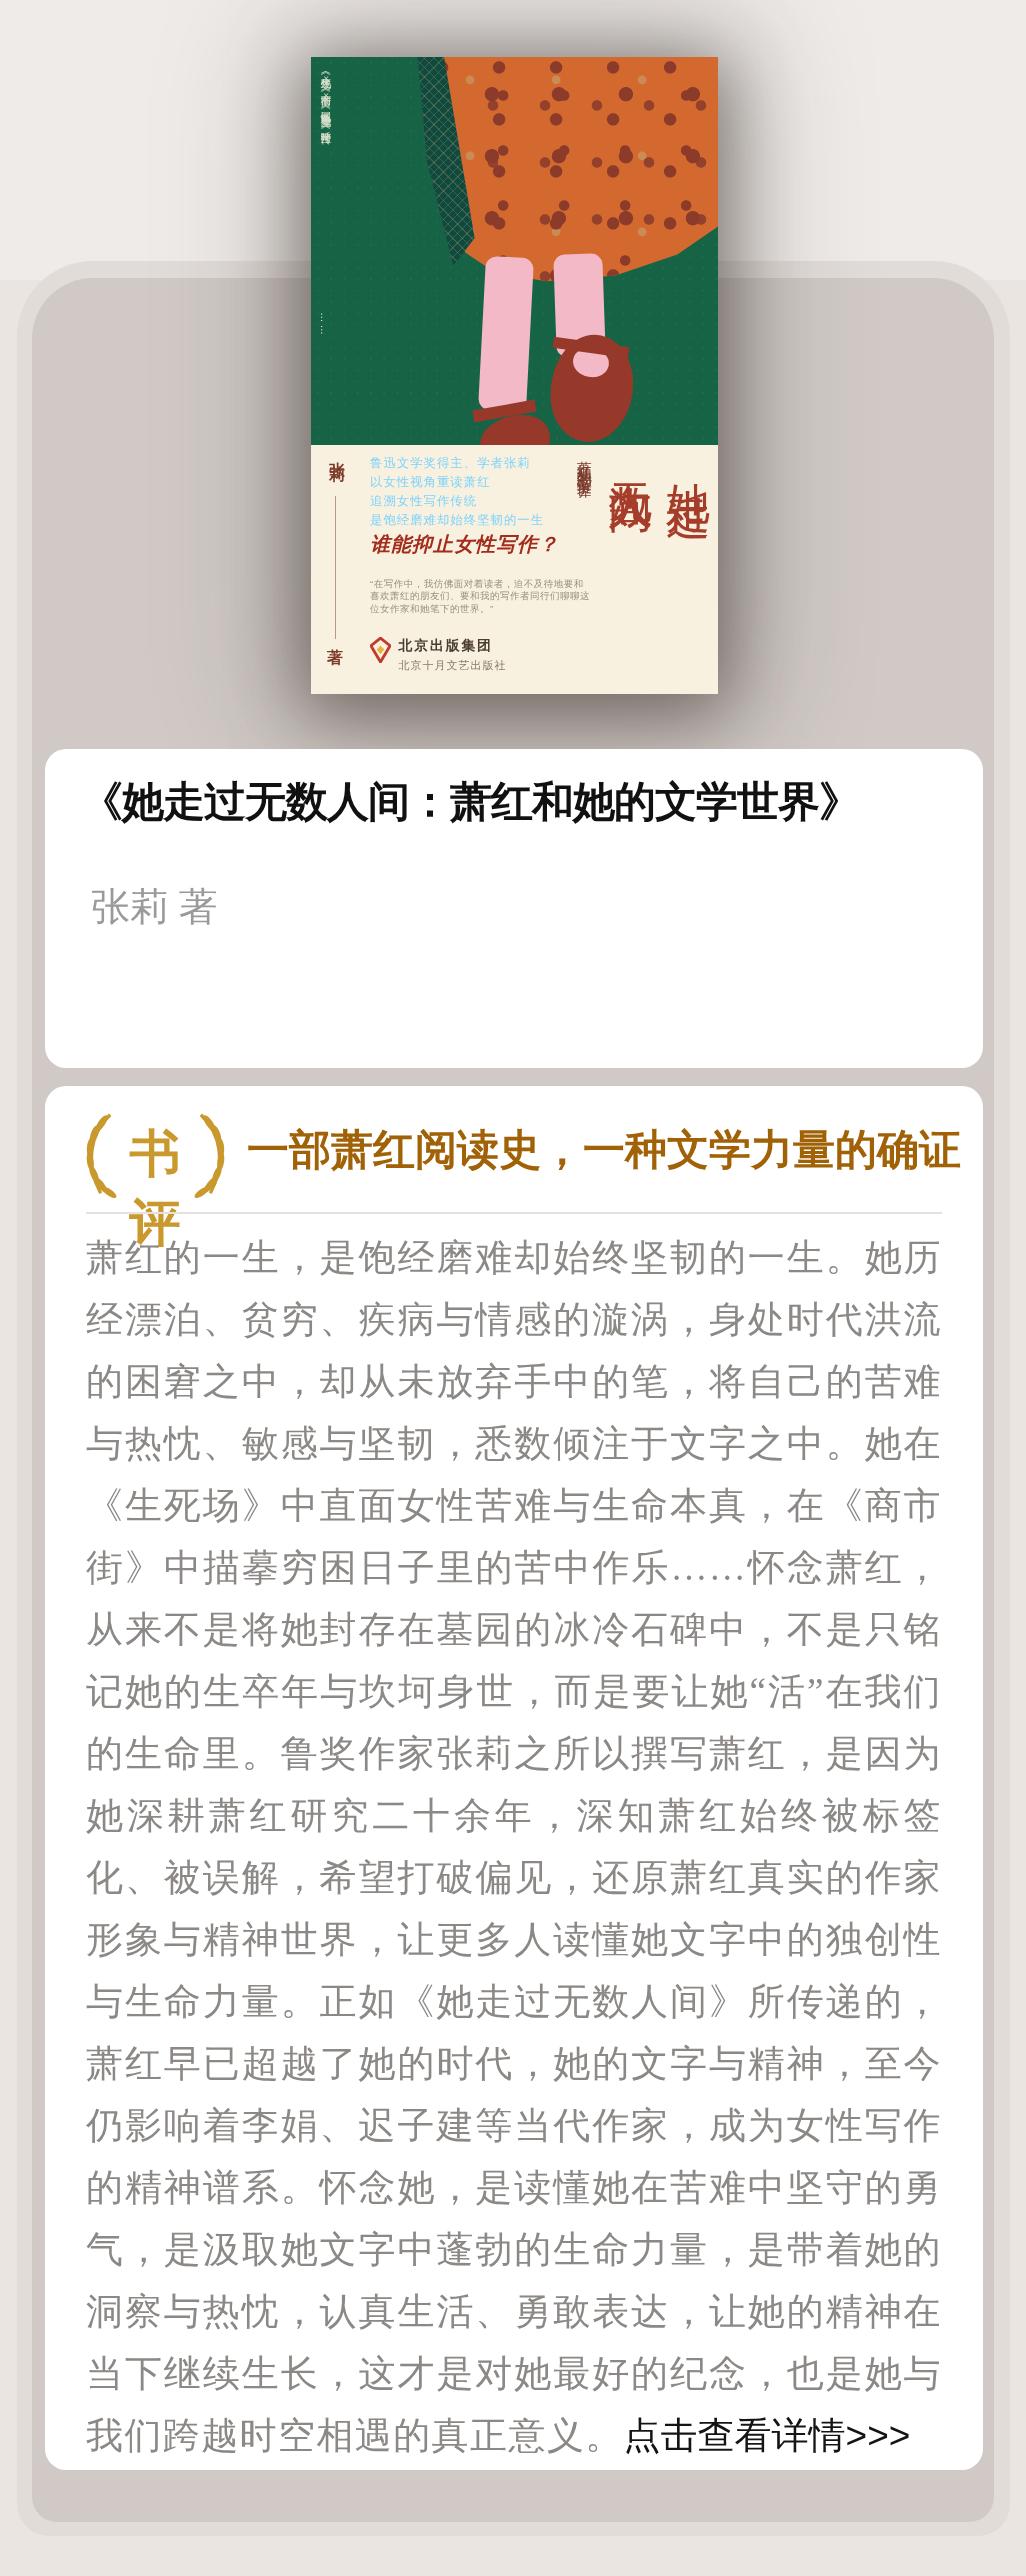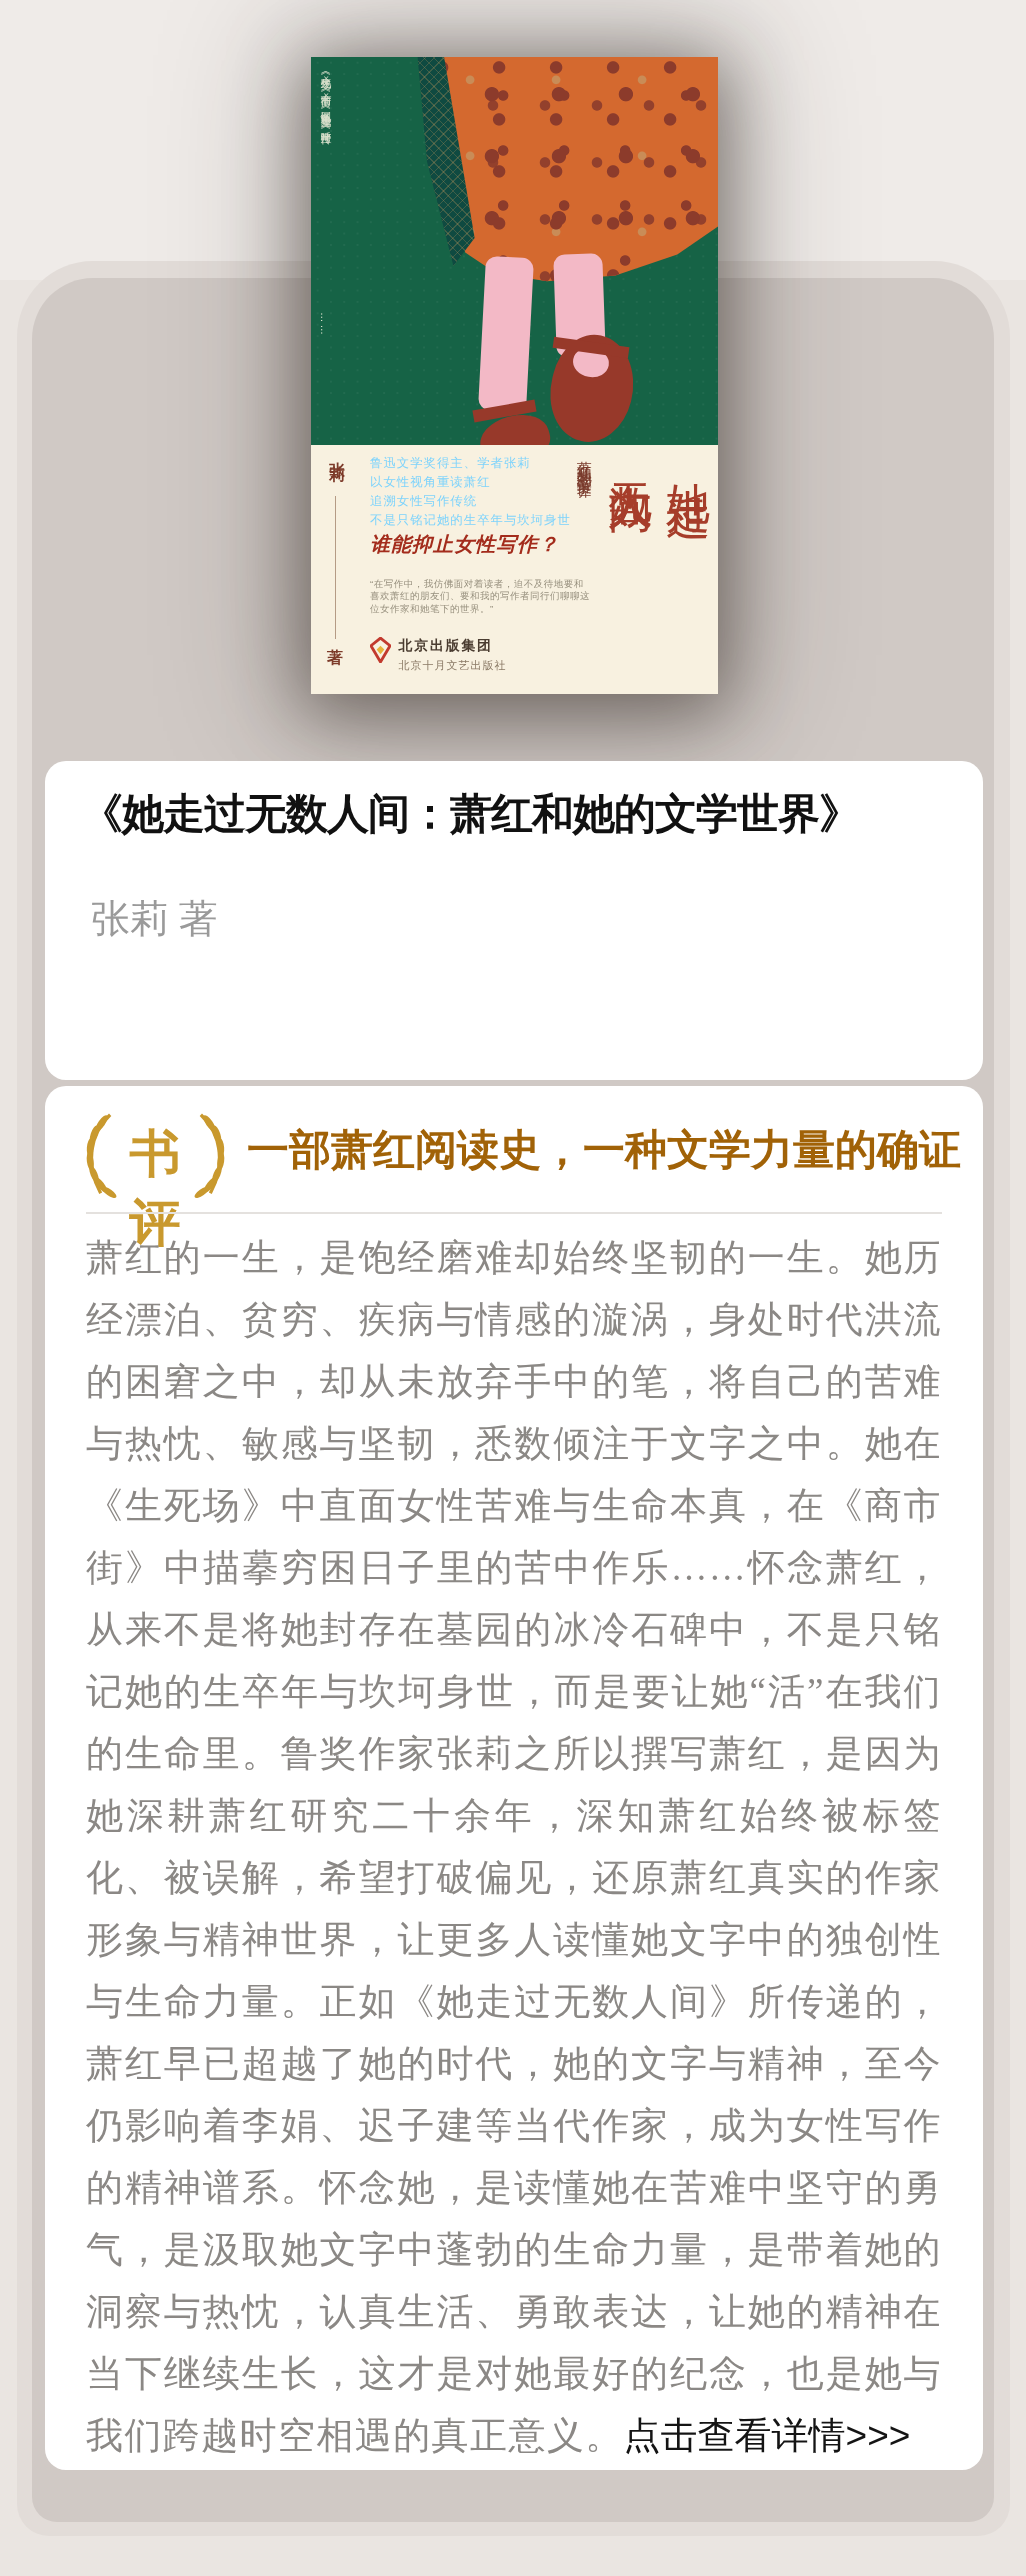--- a/index.html
+++ b/index.html
@@ -66,21 +66,21 @@
 
   .right-titles { position:absolute; right:7.6px; top:392px; writing-mode:vertical-rl; }
   .rt-main  { font-size:44px; color:#A63D2A; letter-spacing:5.7px; line-height:1.05;
               font-family:"Liberation Serif","DejaVu Serif",serif; margin-block-end:11.4px; }
   .rt-main2 { font-size:44px; color:#A63D2A; letter-spacing:1.9px; line-height:1.05;
               font-family:"Liberation Serif","DejaVu Serif",serif; margin-block-end:13.3px; }
   .rt-sub   { font-size:15px; color:#7A3B2C; letter-spacing:2.9px;
               font-family:"Liberation Serif","DejaVu Serif",serif; }
 
   
-  .card-title { position:absolute; left:45px; top:749px; width:938px; height:319px; background:#FFFFFF; border-radius:21px;margin-top:12px; }
+  .card-title { position:absolute; left:45px; top:749px; width:938px; height:319px; background:#FFFFFF; border-radius:21px; }
   .book-title { position:absolute; left:36px; top:27px; width:865px; font-size:42px; font-weight:bold;
                 color:#111111; letter-spacing:-1px; line-height:51px; }
   .book-author { position:absolute; left:46px; top:131px; font-size:39px; color:#9A9A9A;
                  font-family:"Liberation Serif","DejaVu Serif",serif; }
   .book-publisher { position:absolute; left:46px; top:224px; font-size:43px; color:#8E8E8E; letter-spacing:0.5px; }
 
   
   .card-review { position:absolute; left:45px; top:1086px; width:938px; height:1384px; background:#FFFFFF; border-radius:21px; }
   .badge { position:absolute; left:27px; top:23px; width:167px; height:89px; }
   .badge-svg-left  { position:absolute; left:0; top:0; width:46px; height:89px; }
@@ -122,21 +122,21 @@
     <div class="cover-cream"></div>
 
     <div class="cover-author">张莉</div>
     <div class="cover-author-line"></div>
     <div class="cover-zhu">著</div>
 
     <div class="taglines">
       <div>鲁迅文学奖得主、学者张莉</div>
       <div>以女性视角重读萧红</div>
       <div>追溯女性写作传统</div>
-      <div>不是只铭记她的生卒年与坎坷身世</div>
+      <div>是饱经磨难却始终坚韧的一生</div>
     </div>
     <div class="slogan">谁能抑止女性写作？</div>
     <div class="cover-quote">“在写作中，我仿佛面对着读者，迫不及待地要和喜欢萧红的朋友们、要和我的写作者同行们聊聊这位女作家和她笔下的世界。”</div>
 
     <div class="publisher-row">
       <svg width="21" height="26" viewBox="0 0 22 27">
         <path d="M11 1 L21 9 L11 26 L1 9 Z" fill="none" stroke="#C23A2E" stroke-width="3"></path>
         <path d="M11 9 L15 13 L11 18 L7 13 Z" fill="#E8B33A"></path>
       </svg>
       <div class="pub-texts">

